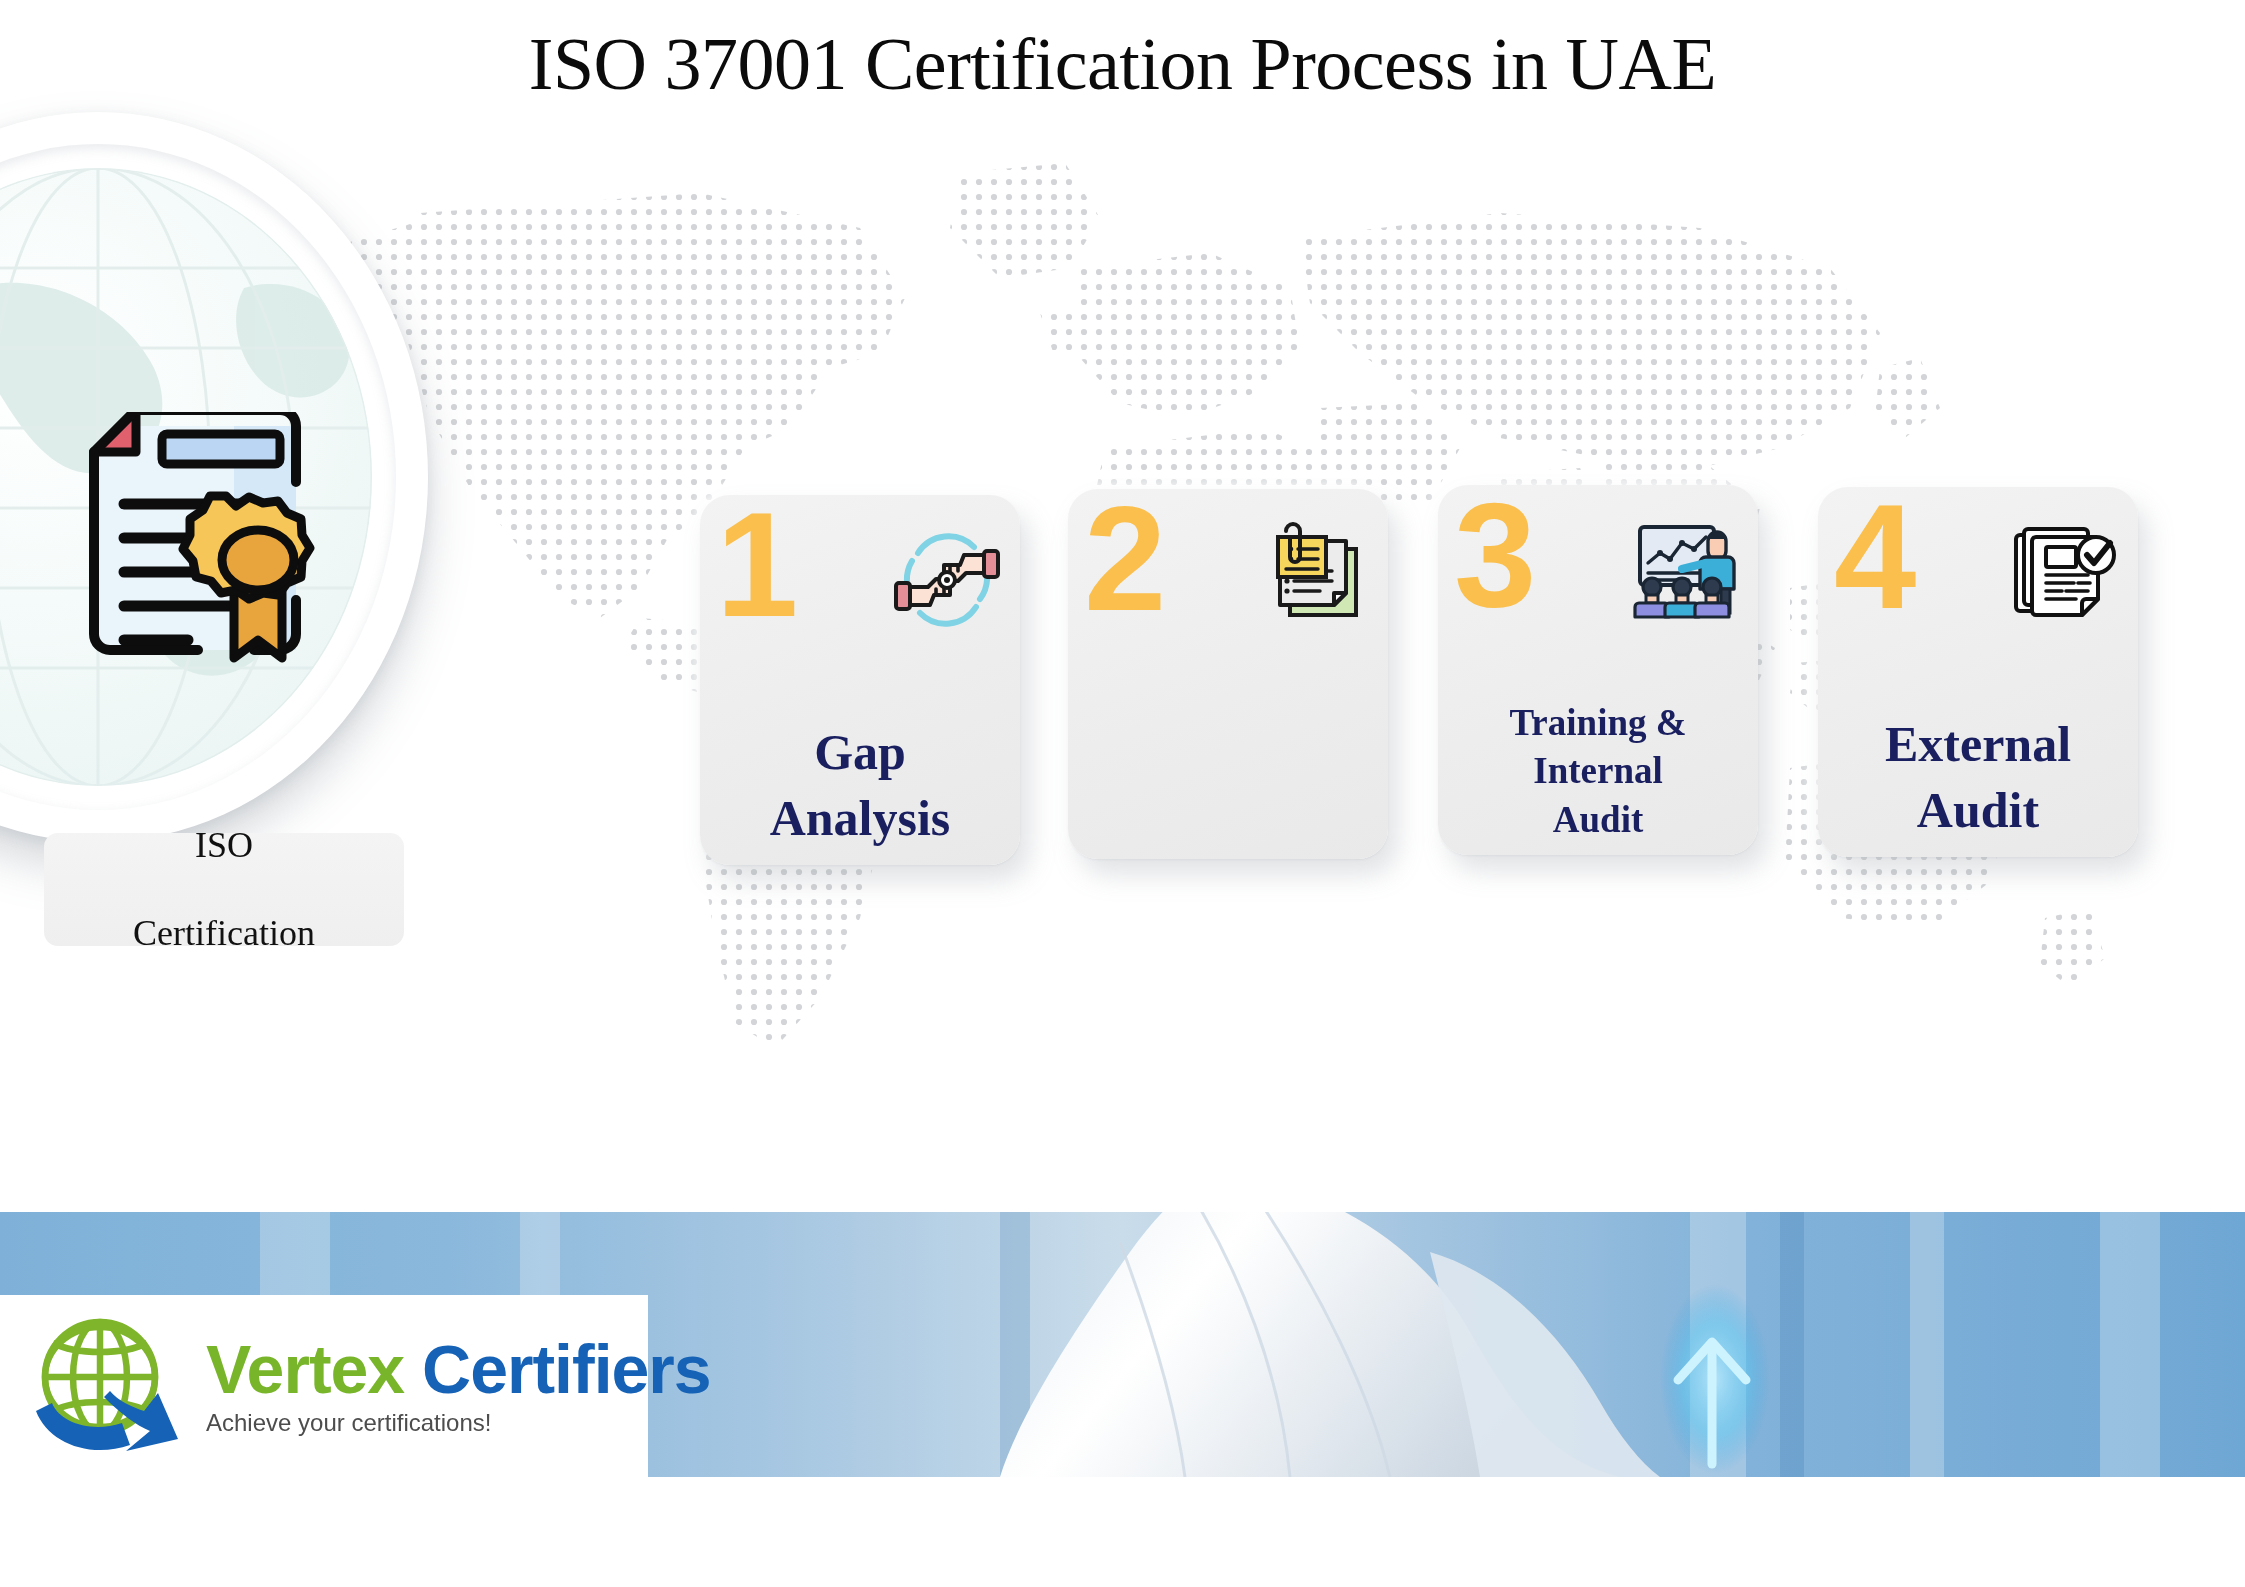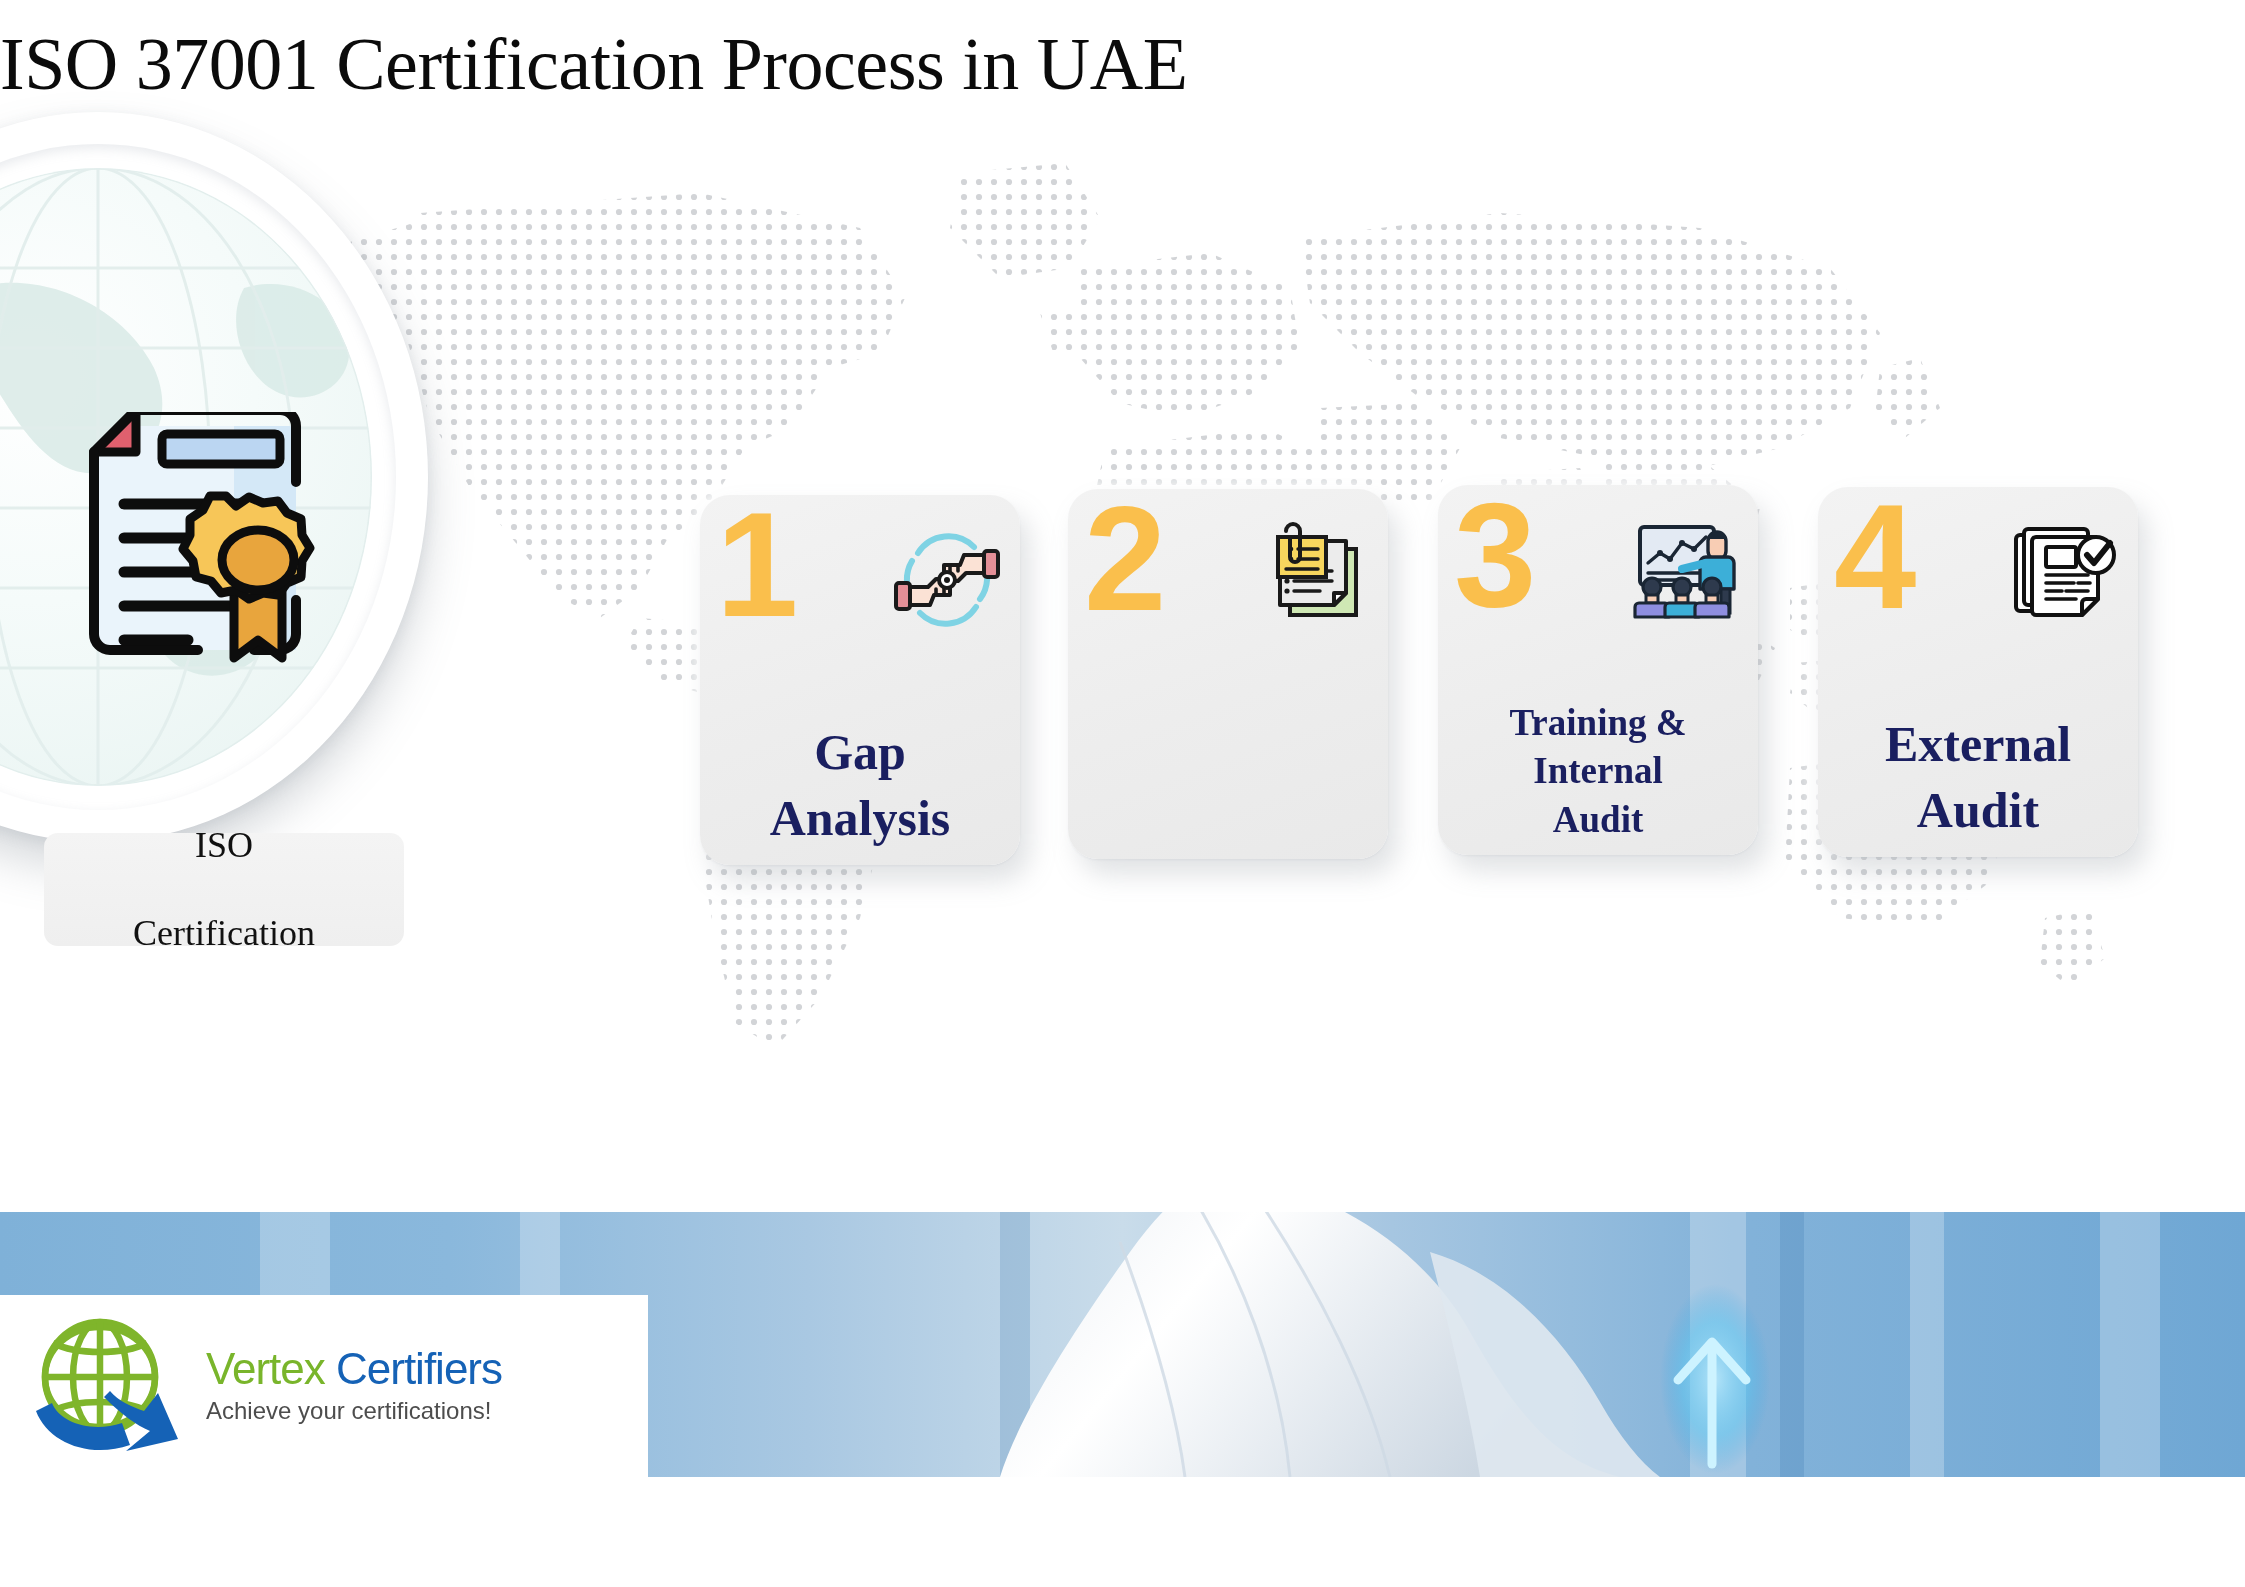--- a/index.html
+++ b/index.html
@@ -20,21 +20,21 @@
     background: #ffffff;
     overflow: hidden;
   }
 
   
   .page-title {
     position: absolute;
     top: 22px;
     left: 0;
     width: 2245px;
-    text-align: left;
+    text-align: center;
     font-family: "Liberation Serif", serif;
     font-size: 74px;
     font-weight: 400;
     color: #0b0b0b;
     letter-spacing: -0.5px;
     z-index: 40;
     white-space: nowrap;
   }
 
   
@@ -208,22 +208,22 @@
     z-index: 34;
     display: flex;
     align-items: center;
     padding-left: 18px;
   }
   .logo-mark { width: 182px; height: 150px; flex: 0 0 182px; }
   .logo-mark svg { display:block; width:100%; height:100%; }
   .logo-text { margin-left: 6px; }
   .logo-name {
     font-family: "Liberation Sans", sans-serif;
-    font-weight: 400;
-    font-size: 44px;
+    font-weight: 700;
+    font-size: 68px;
     line-height: 1.0;
     letter-spacing: -1px;
     white-space: nowrap;
   }
   .logo-name .w1 { color: #79B52B; }
   .logo-name .w2 { color: #1562B6; }
   .logo-tagline {
     font-family: Liberation Sans, sans-serif;
     font-size: 24px;
     color: #4d4d4d;

